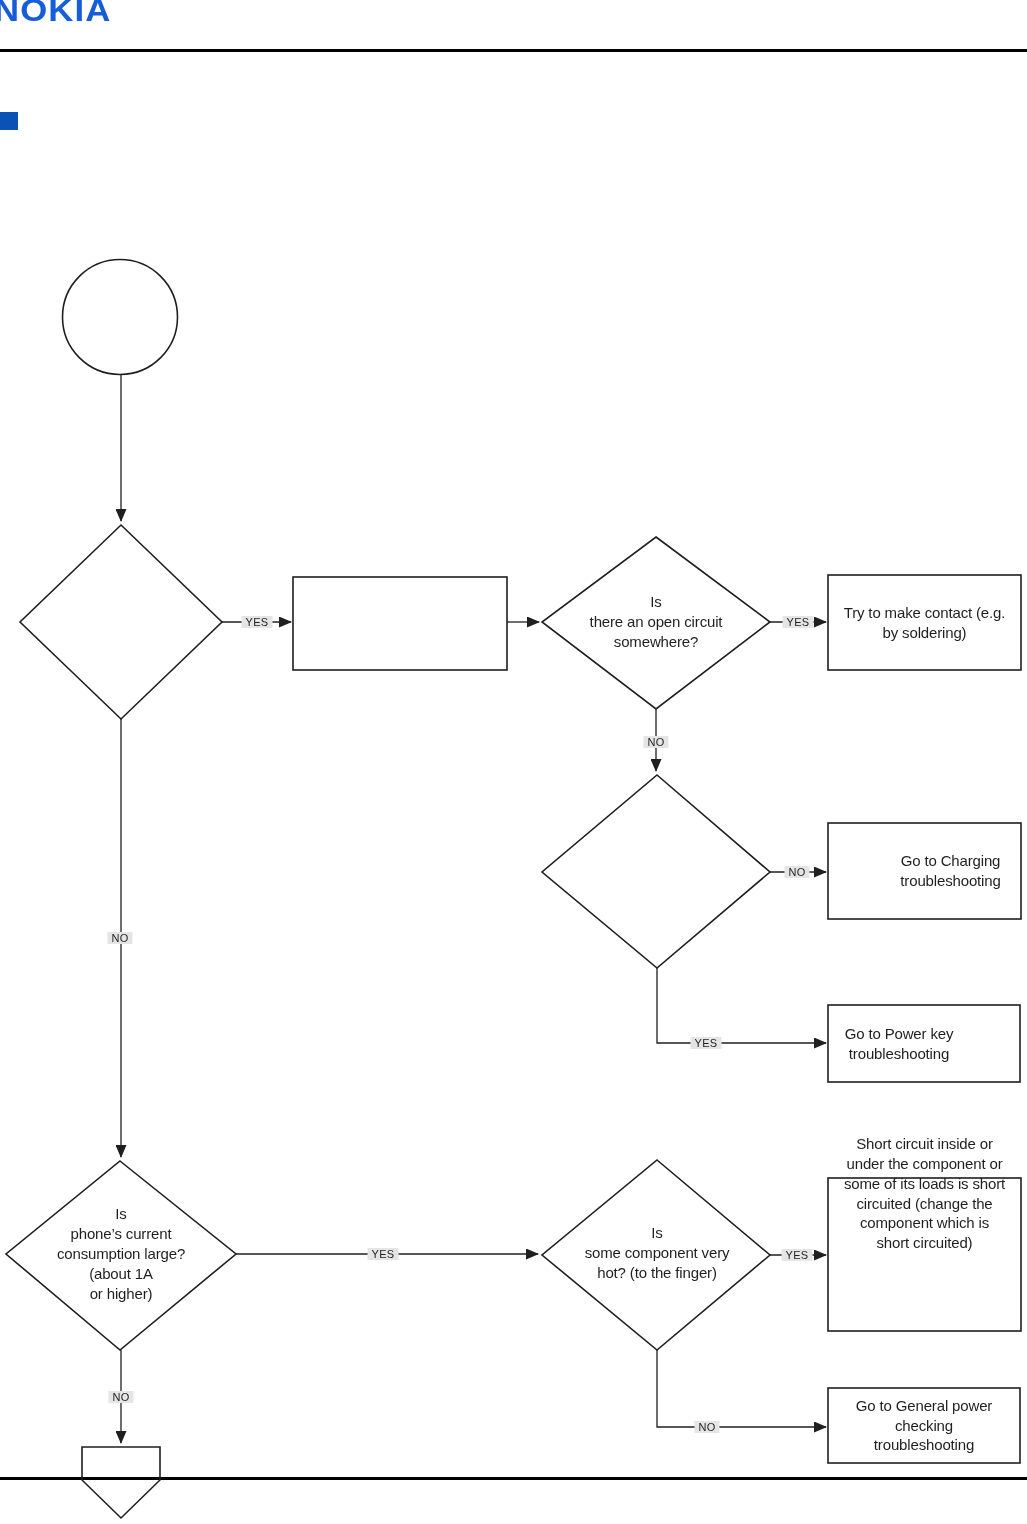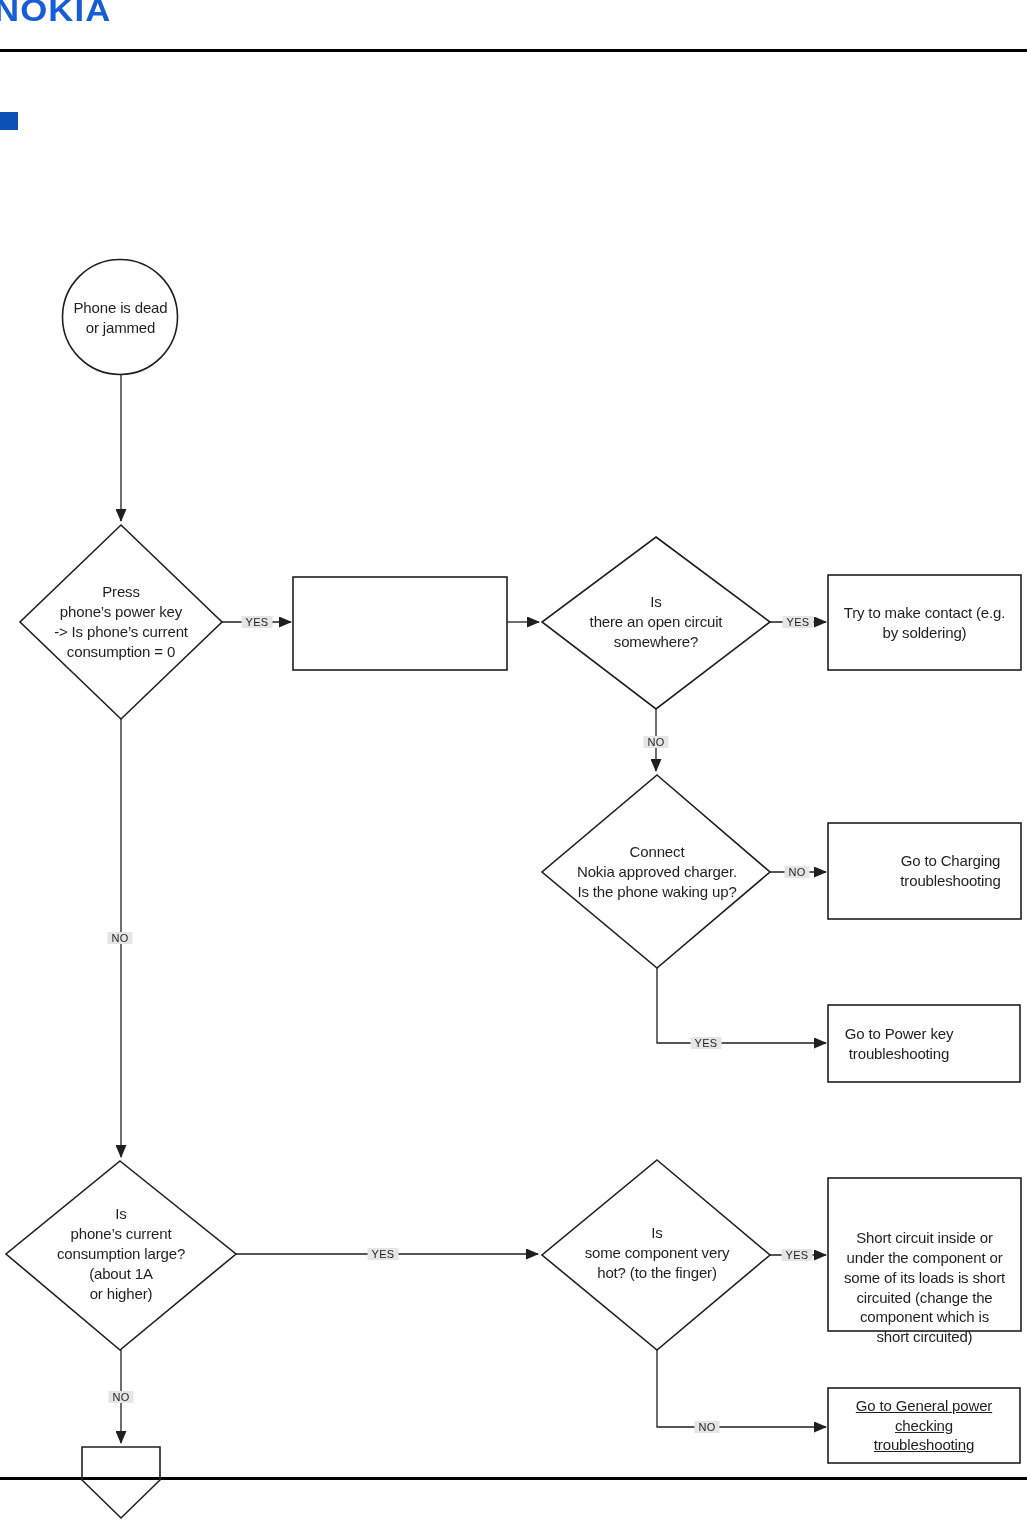--- a/index.html
+++ b/index.html
@@ -61,53 +61,44 @@
       <rect x="828" y="823" width="193" height="96"></rect>
       <rect x="828" y="1005" width="192" height="77"></rect>
       <polygon points="120,1161 236,1254 120,1350 6,1254"></polygon>
       <polygon points="657,1160 770,1255 657,1350 542,1255"></polygon>
       <rect x="828" y="1178" width="193" height="153"></rect>
       <rect x="828" y="1388" width="192" height="75"></rect>
       <polygon points="82,1447 160,1447 160,1480 121,1518 82,1480" fill="none"></polygon>
     </g>
   </svg>
 
-  <div class="node-text" style="left:63px;top:260px;width:115px;height:115px;">Phone is dead
-or jammed</div>
-  <div class="node-text" style="left:21px;top:545px;width:200px;height:154px;">Press
-phone’s power key
--&gt; Is phone’s current
-consumption = 0</div>
   <div class="node-text" style="left:546px;top:555px;width:220px;height:134px;">Is
 there an open circuit
 somewhere?</div>
   <div class="node-text" style="left:829px;top:576px;width:191px;height:93px;">Try to make contact (e.g.
 by soldering)</div>
-  <div class="node-text" style="left:547px;top:800px;width:220px;height:144px;">Connect
-Nokia approved charger.
-Is the phone waking up?</div>
   <div class="node-text" style="left:829px;top:824px;width:191px;height:94px;margin-left:26px;">Go to Charging
 troubleshooting</div>
   <div class="node-text" style="left:804px;top:1006px;width:190px;height:75px;">Go to Power key
 troubleshooting</div>
   <div class="node-text" style="left:16px;top:1175px;width:210px;height:158px;">Is
 phone’s current
 consumption large?
 (about 1A
 or higher)</div>
   <div class="node-text" style="left:547px;top:1180px;width:220px;height:146px;">Is
 some component very
 hot? (to the finger)</div>
-  <div class="node-text" style="left:829px;top:1212px;width:191px;height:151px;">Short circuit inside or
+  <div class="node-text" style="left:829px;top:1118px;width:191px;height:151px;">Short circuit inside or
 under the component or
 some of its loads is short
 circuited (change the
 component which is
 short circuited)</div>
-  <div class="node-text" style="left:829px;top:1389px;width:190px;height:73px;text-decoration:underline;">Go to General power
+  <div class="node-text" style="left:829px;top:1389px;width:190px;height:73px;">Go to General power
 checking
 troubleshooting</div>
 
   <div class="edge-label" style="left:257px;top:622px;">YES</div>
   <div class="edge-label" style="left:798px;top:622px;">YES</div>
   <div class="edge-label" style="left:656px;top:742px;">NO</div>
   <div class="edge-label" style="left:797px;top:872px;">NO</div>
   <div class="edge-label" style="left:706px;top:1043px;">YES</div>
   <div class="edge-label" style="left:120px;top:938px;">NO</div>
   <div class="edge-label" style="left:383px;top:1254px;">YES</div>

